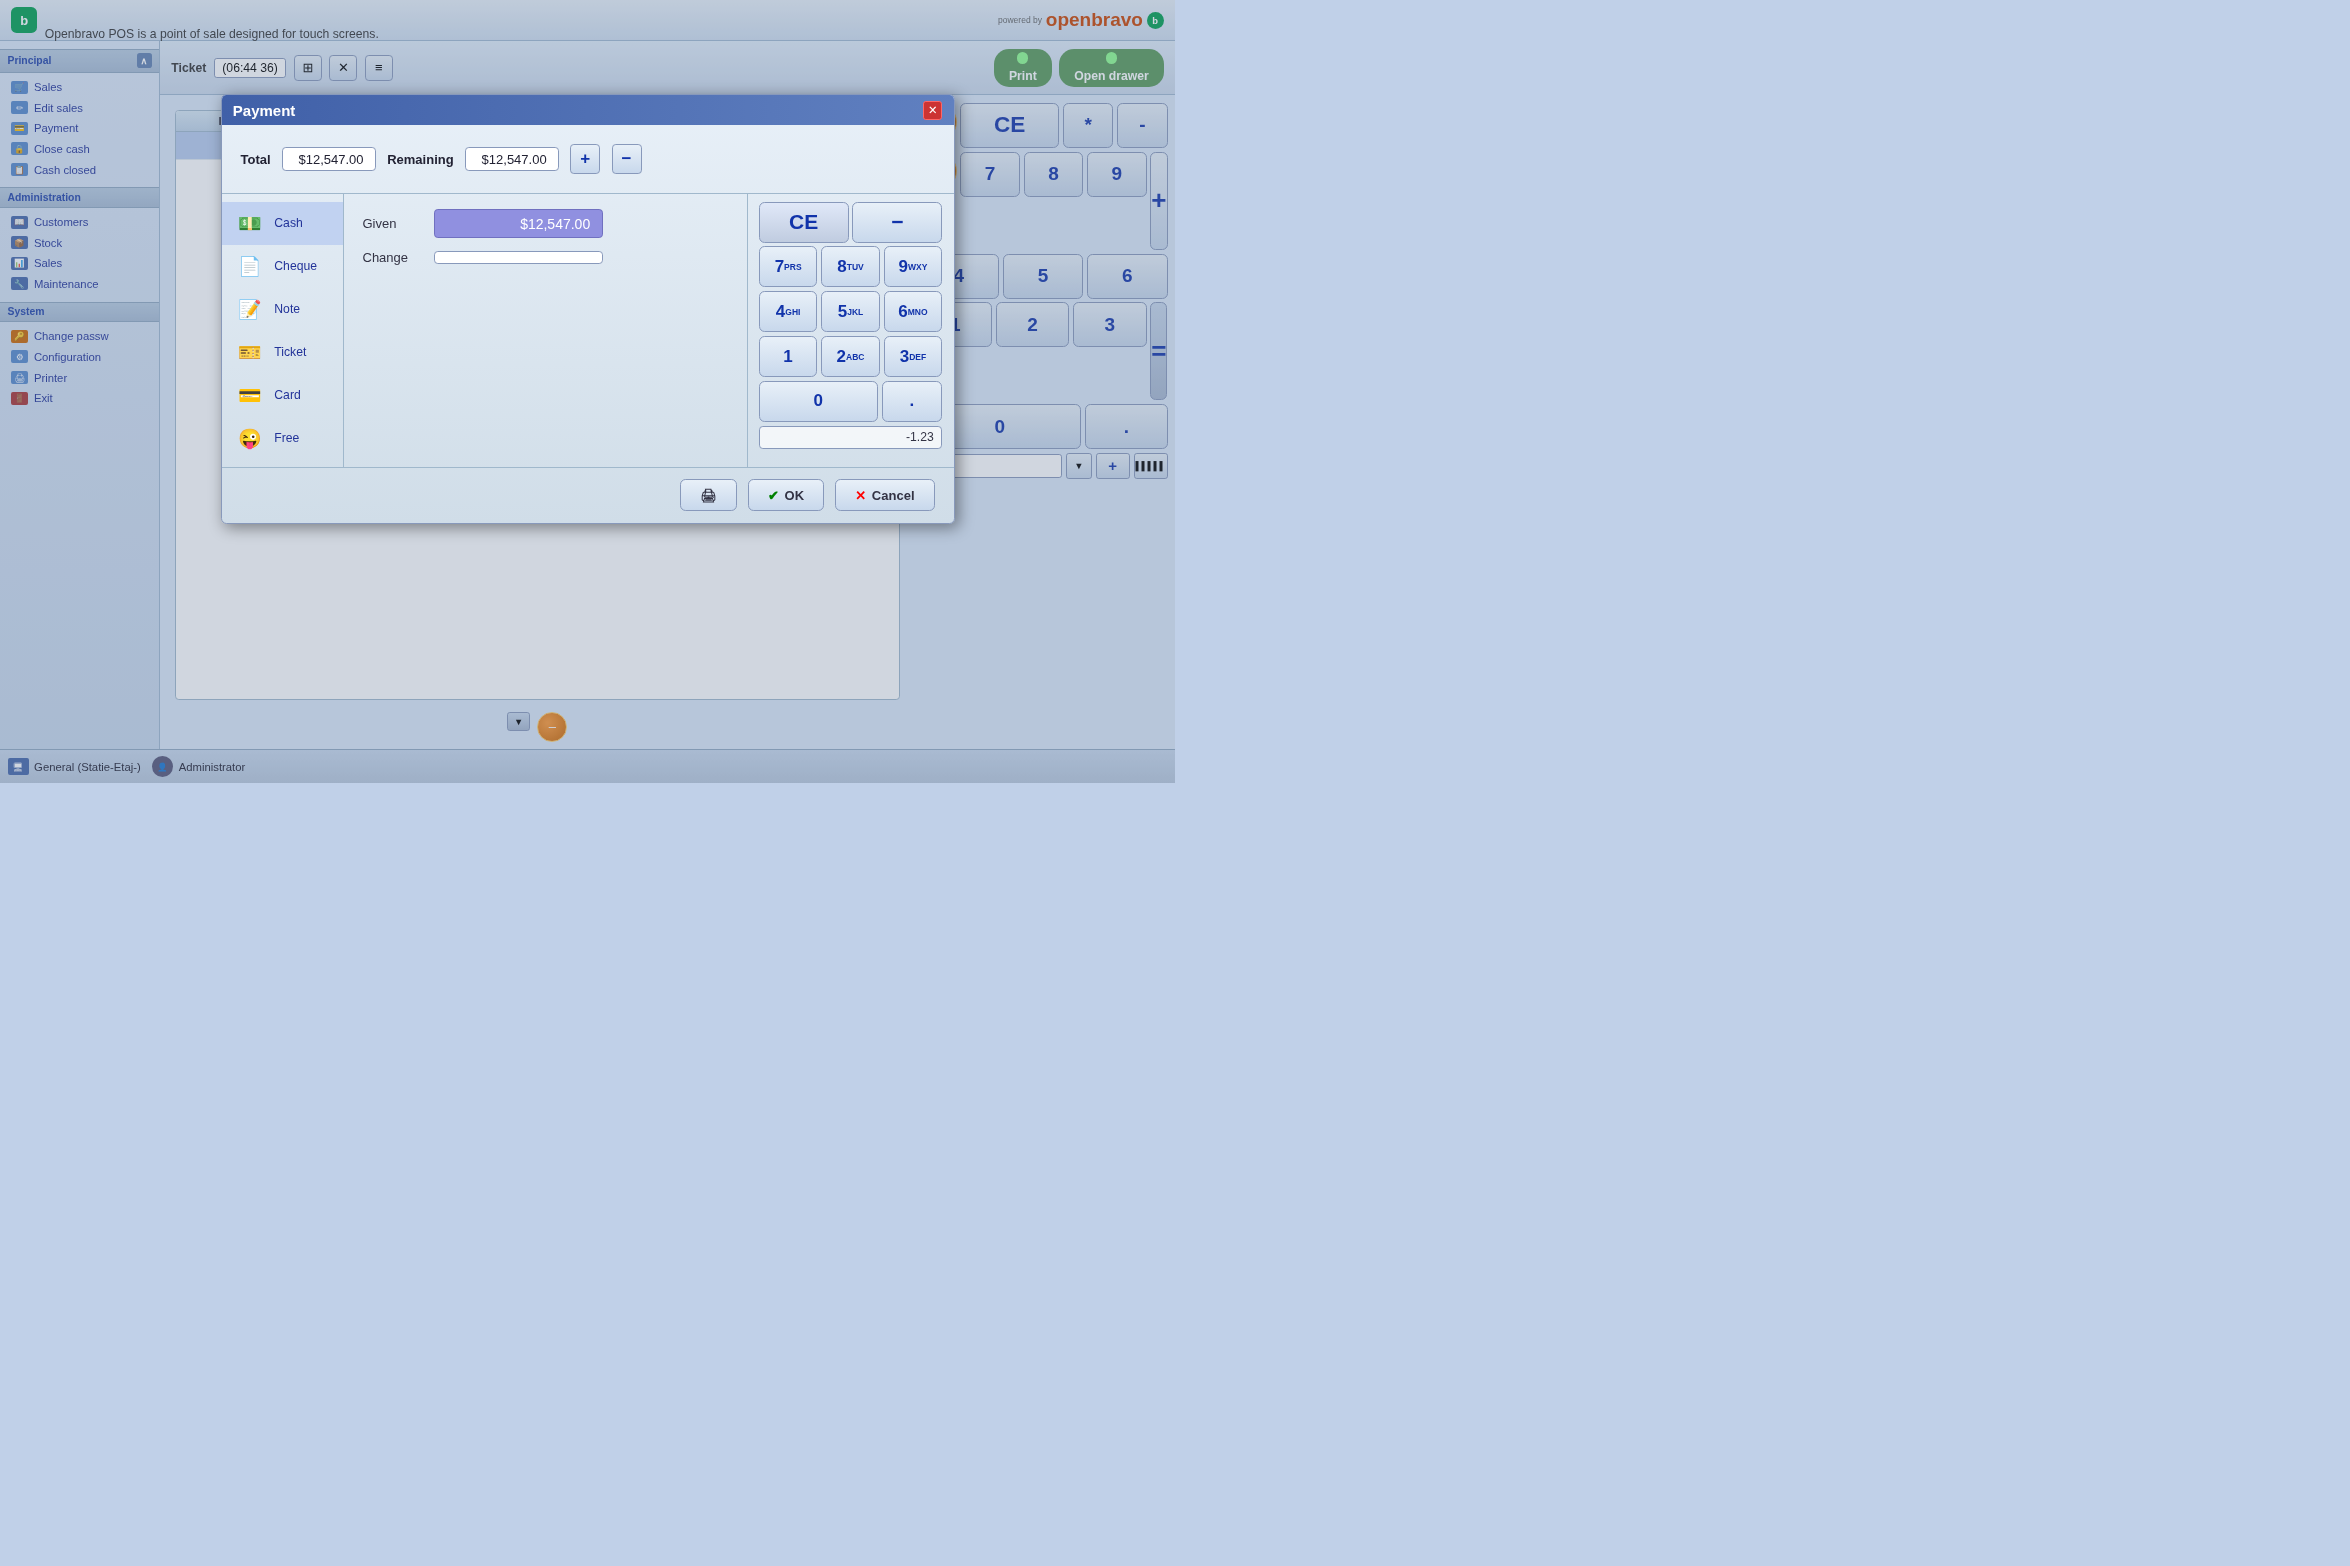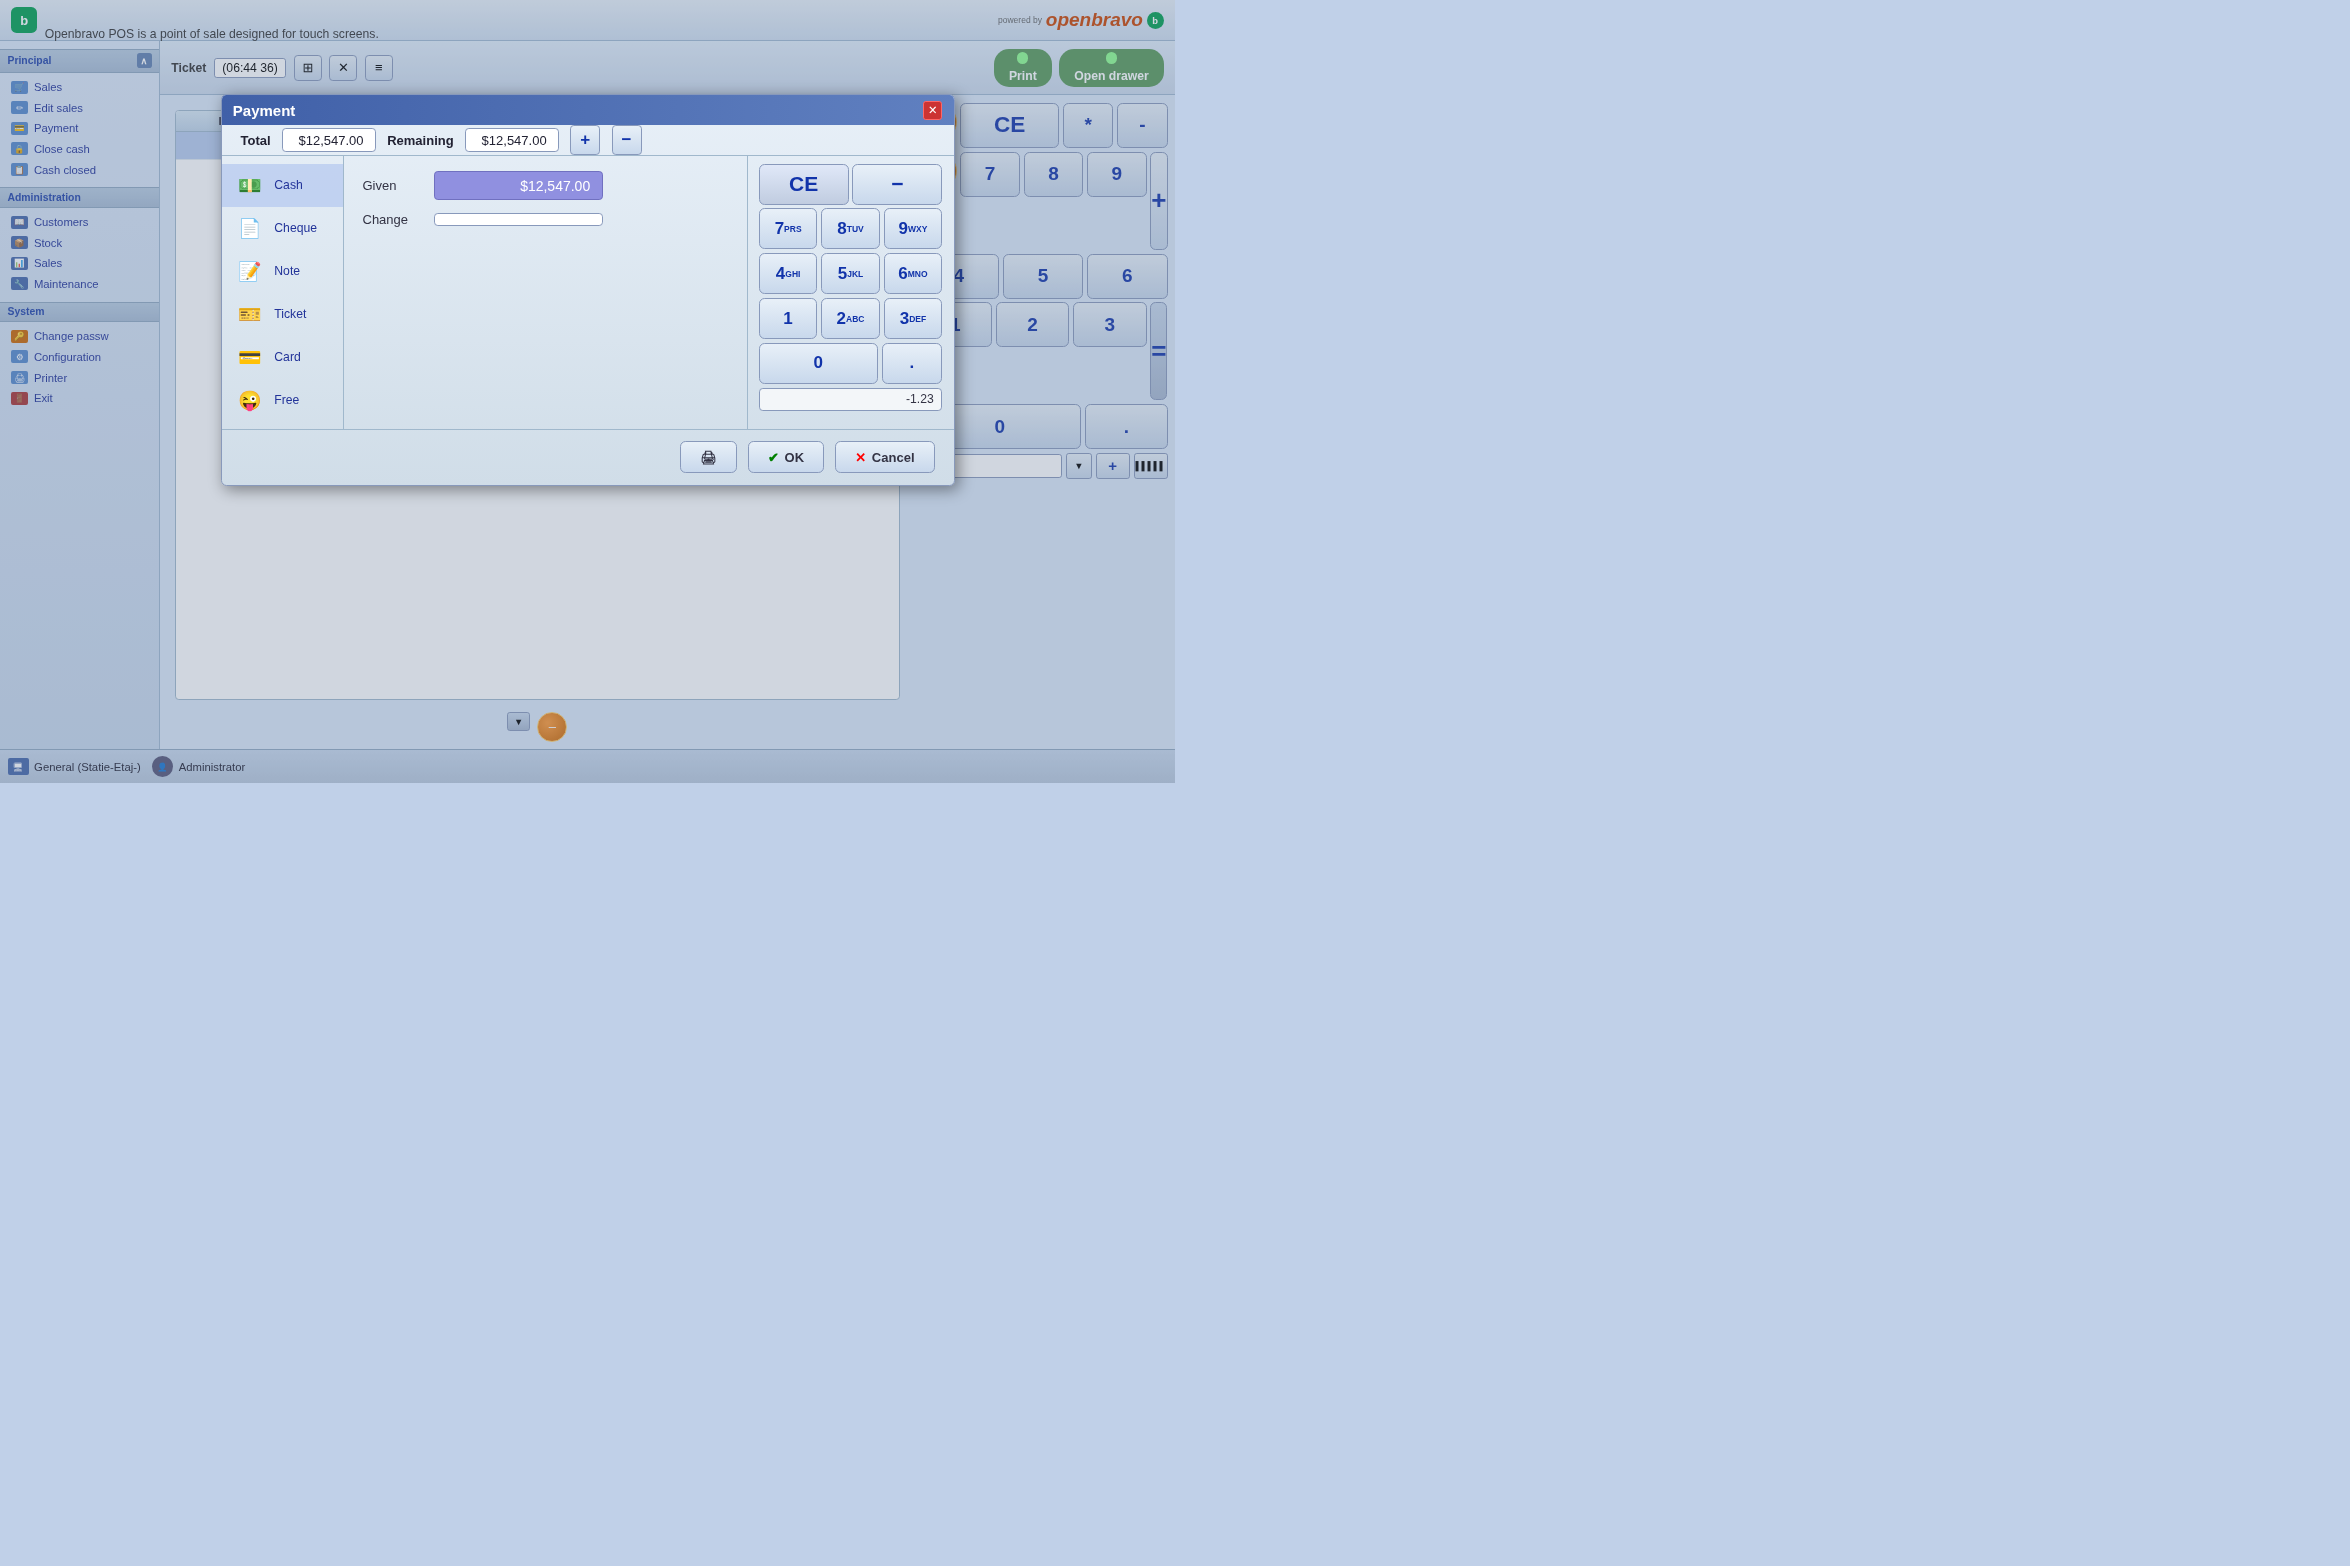--- a/index.html
+++ b/index.html
@@ -18,21 +18,21 @@
     #topbar-left { display: flex; align-items: center; gap: 7.5px; }
     #topbar-logo-icon {
       width: 26px; height: 26px;
       background: #00a050;
       border-radius: 5.6px;
       display: flex; align-items: center; justify-content: center;
       color: white; font-weight: bold; font-size: 13px;
     }
     #topbar-title { font-size: 12.2px; color: #333; margin-top: 28px; }
     #topbar-right { display: flex; align-items: center; gap: 3.8px; }
-    #openbravo-logo { font-size: 19px; font-weight: bold; color: #cc4400; font-style: italic; }
+    #openbravo-logo { font-size: 19px; font-weight: bold; color: #cc4400; }
     #powered-by { font-size: 8.5px; color: #666; }
 
     
     #main-layout {
       display: flex;
       height: calc(783px - 41px - 34px);
     }
 
     
     #sidebar {
@@ -281,21 +281,21 @@
       border: 0.9px solid #ff6666;
       border-radius: 2.8px;
       color: white;
       display: flex; align-items: center; justify-content: center;
       font-size: 11.3px; cursor: pointer;
     }
     #payment-total-row {
       display: flex;
       align-items: center;
       gap: 11.3px;
-      padding: 0 19px;
+      padding: 19px 19px;
       border-bottom: 0.9px solid #a0b8cc;
     }
     .pay-label { font-size: 13px; font-weight: bold; color: #223; }
     .pay-field {
       background: white;
       border: 0.9px solid #8899bb;
       border-radius: 3.8px;
       padding: 3.8px 11.3px;
       font-size: 13px;
       color: #223;

